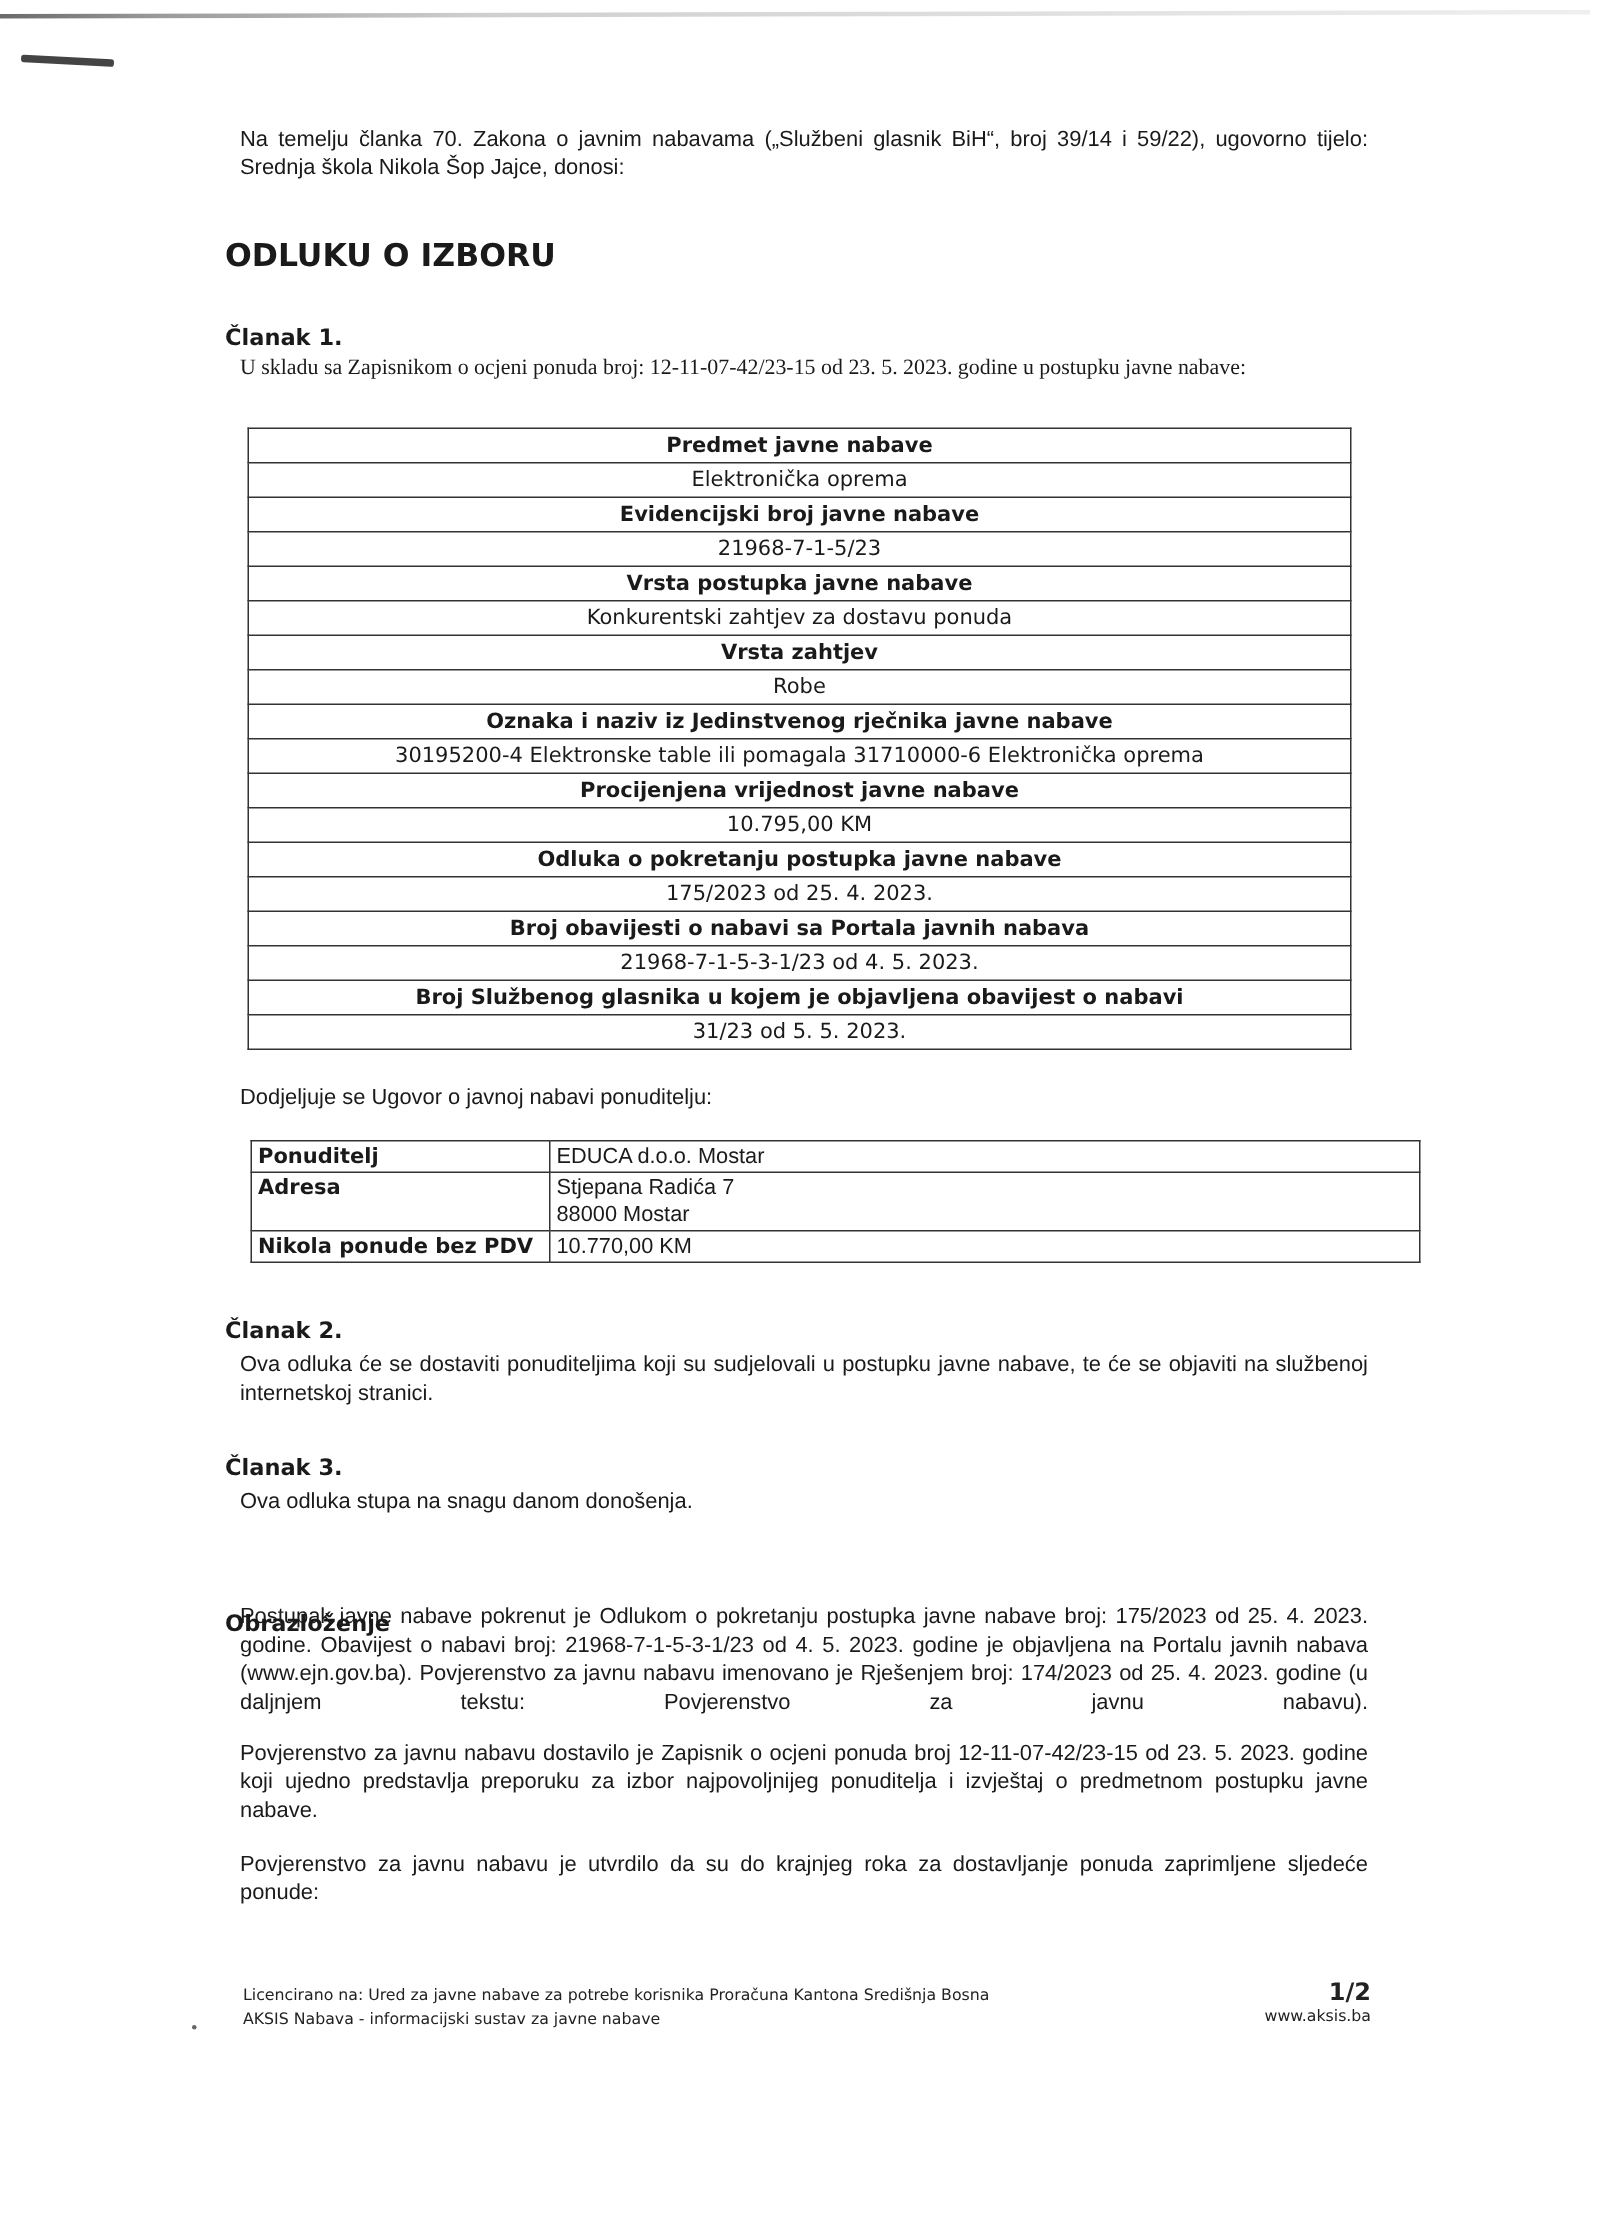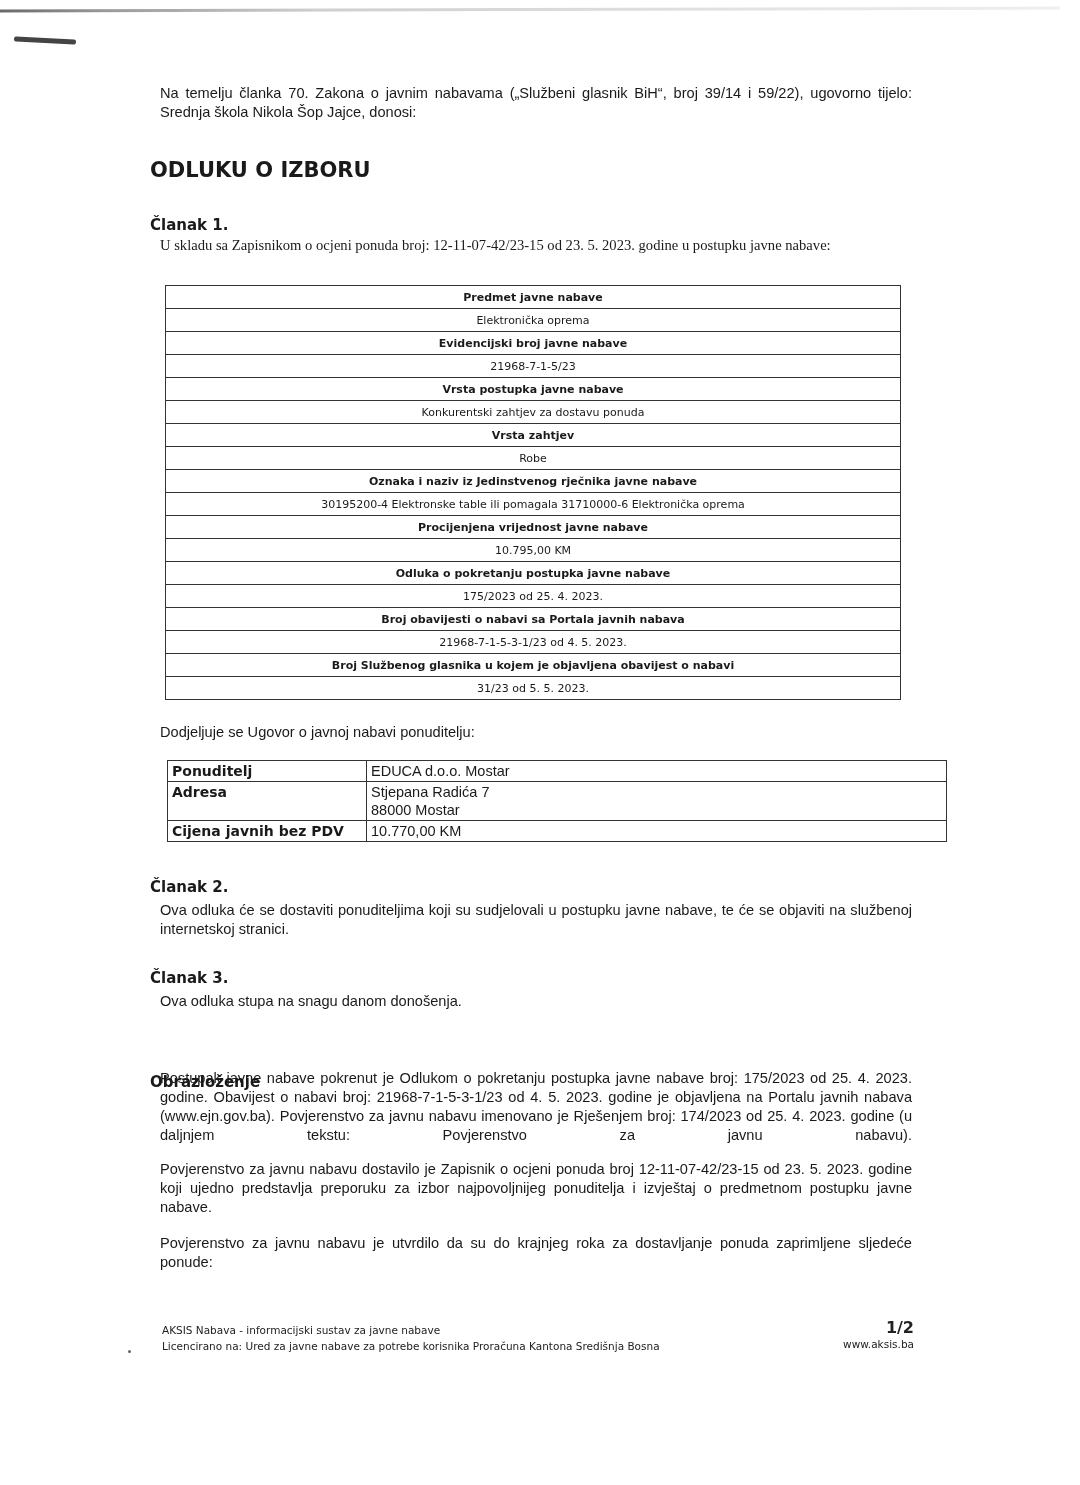--- a/index.html
+++ b/index.html
@@ -24,21 +24,21 @@
     .heading {
       position: absolute; left: 150px; width: 770px; text-align: left;
       font-family: "DejaVu Sans", sans-serif; font-weight: bold;
     }
     .h-title { font-size: 21px; top: 158px; }
     .h-art { font-size: 15px; }
 
     table.info {
       position: absolute; left: 165px; top: 285px; width: 736px;
       border-collapse: collapse; font-family: "DejaVu Sans", sans-serif;
-      font-size: 11px;
+      font-size: 14px;
     }
     table.info td {
       border: 1.5px solid #333; text-align: center; height: 20px; padding: 1px 4px;
     }
     table.info tr.lbl td { font-weight: bold; }
 
     table.winner {
       position: absolute; left: 167px; top: 760px; width: 780px;
       border-collapse: collapse; font-family: "DejaVu Sans", sans-serif; font-size: 14px;
     }
@@ -141,38 +141,38 @@
     <td class="v">EDUCA d.o.o. Mostar</td>
   </tr>
   <tr>
     <td class="k">Adresa</td>
     <td class="v">
       <div>Stjepana Radića 7</div>
       <div>88000 Mostar</div>
     </td>
   </tr>
   <tr>
-    <td class="k">Cijena javnih bez PDV</td>
+    <td class="k">Nikola ponude bez PDV</td>
     <td class="v">10.770,00 KM</td>
   </tr>
 </tbody>
   </table>
 
 <div class="heading h-art" style="top:878px;">Članak 2.</div>
 <p class="para" style="top:901px; margin:0;">Ova odluka će se dostaviti ponuditeljima koji su sudjelovali u postupku javne nabave, te će se objaviti na službenoj internetskoj stranici.</p>
 
 <div class="heading h-art" style="top:969px;">Članak 3.</div>
 <p class="para" style="top:992px; margin:0;">Ova odluka stupa na snagu danom donošenja.</p>
 
 <div class="heading h-art" style="top:1073px;">Obrazloženje</div>
 <p class="para spaced" style="top:1069px; margin:0;">Postupak javne nabave pokrenut je Odlukom o pokretanju postupka javne nabave broj: 175/2023 od 25. 4. 2023. godine. Obavijest o nabavi broj: 21968-7-1-5-3-1/23 od 4. 5. 2023.  godine je objavljena na Portalu javnih nabava (www.ejn.gov.ba). Povjerenstvo za javnu nabavu imenovano je Rješenjem broj: 174/2023 od 25. 4. 2023. godine (u daljnjem tekstu: Povjerenstvo za javnu nabavu).</p>
 <p class="para spaced" style="top:1160px; margin:0;">Povjerenstvo za javnu nabavu dostavilo je Zapisnik o ocjeni ponuda broj 12-11-07-42/23-15 od 23. 5. 2023. godine koji ujedno predstavlja preporuku za izbor najpovoljnijeg ponuditelja i izvještaj o predmetnom postupku javne nabave.</p>
 <p class="para" style="top:1234px; margin:0;">Povjerenstvo za javnu nabavu je utvrdilo da su do krajnjeg roka za dostavljanje ponuda zaprimljene sljedeće ponude:</p>
 
 <div class="dot"></div>
 <div class="footer-left">
+  <div>Licencirano na: Ured za javne nabave za potrebe korisnika Proračuna Kantona Središnja Bosna</div>
   <div>AKSIS Nabava - informacijski sustav za javne nabave</div>
-  <div>Licencirano na: Ured za javne nabave za potrebe korisnika Proračuna Kantona Središnja Bosna</div>
 </div>
 <div class="footer-right">
   <div class="pg">1/2</div>
   <div>www.aksis.ba</div>
 </div>
 
 </body></html>

